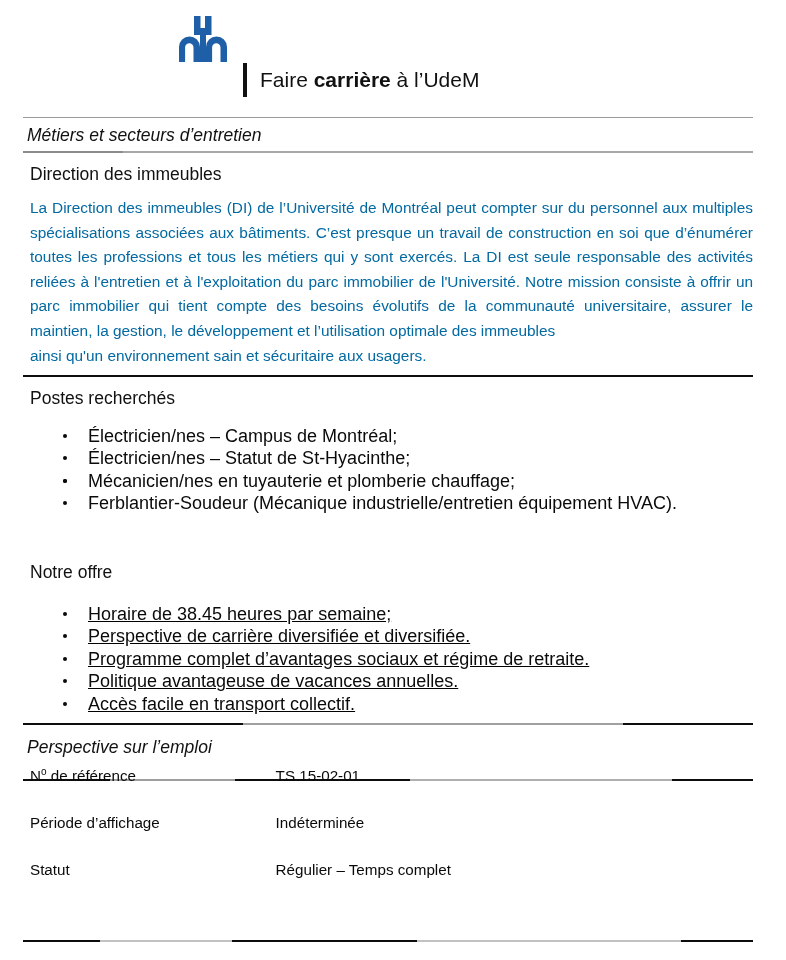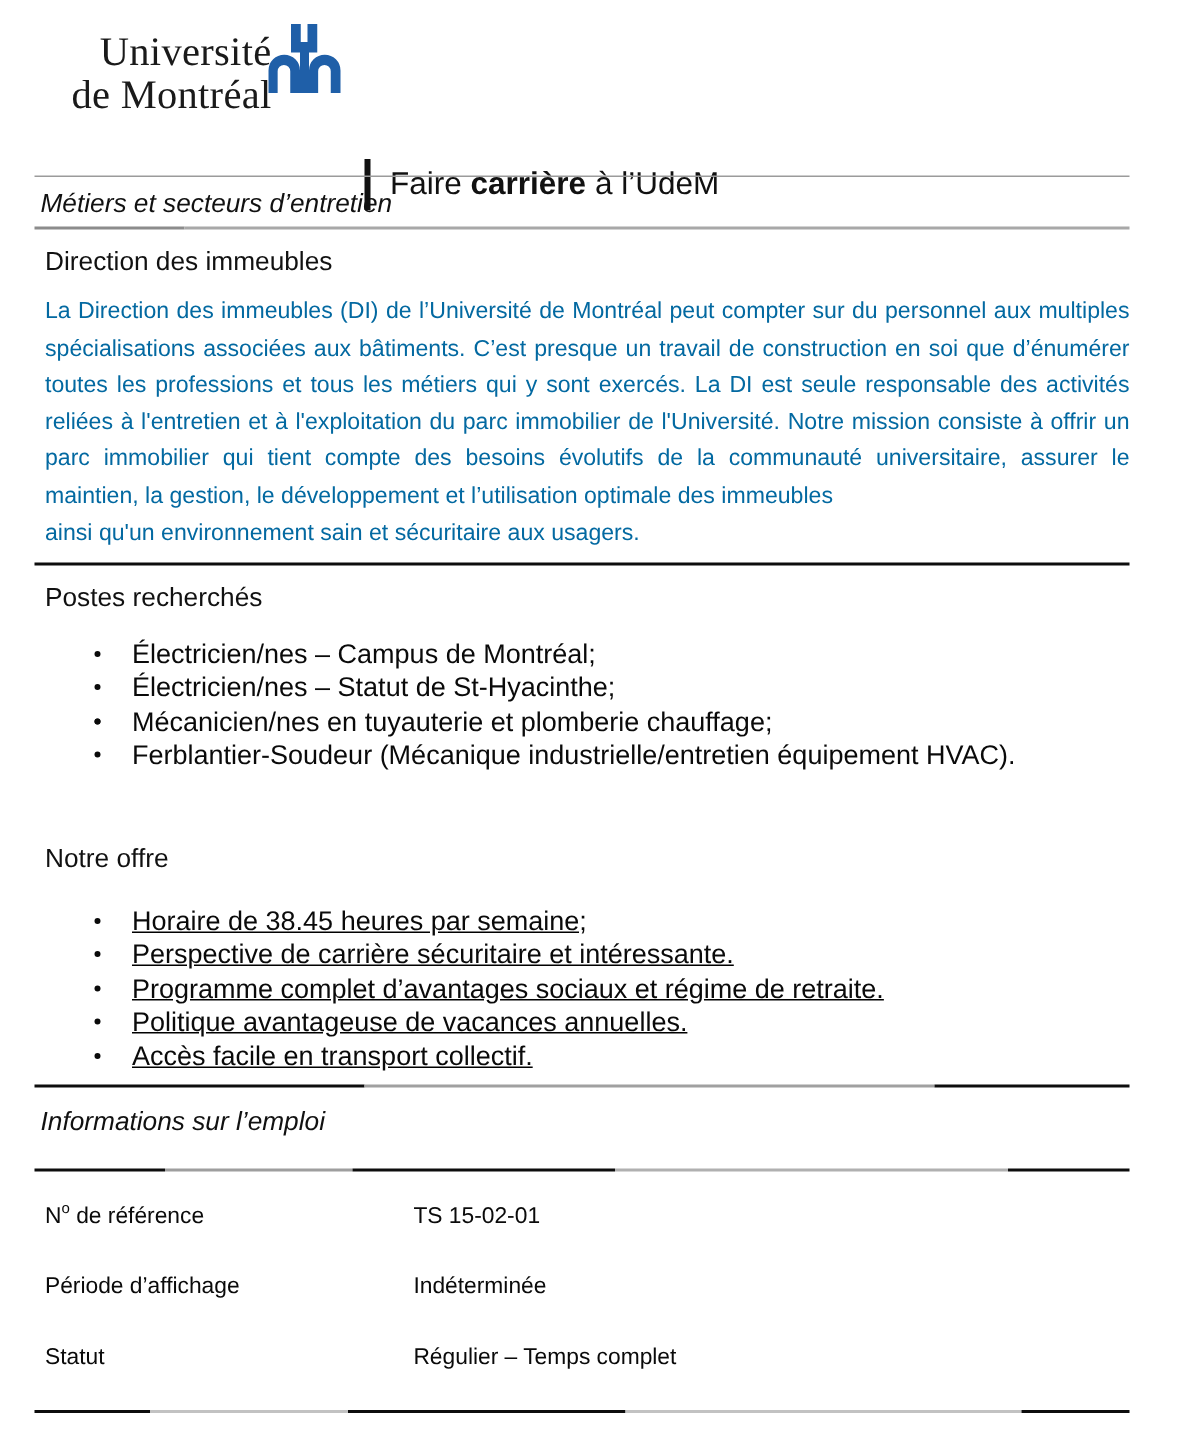--- a/index.html
+++ b/index.html
@@ -46,21 +46,20 @@
     top: 4px;
     width: 58px;
     height: 58px;
   }
   .title-wrap {
     position: absolute;
     left: 243px;
     top: 63px;
     display: flex;
     align-items: center;
-    margin-top: 43px;
   }
   .title-bar {
     width: 4px;
     height: 34px;
     background: #111111;
     margin-right: 13px;
   }
   .title-text {
     font-size: 21px;
     line-height: 24px;
@@ -157,24 +156,20 @@
   .info-table td.k { width: 240px; padding-left: 30px; }
   .info-table td.v { width: 500px; padding-left: 0; }
   sup { font-size: 0.66em; vertical-align: super; line-height: 0; }
 </style>
 </head>
 <body>
 
 <div class="header">
 
   <div class="logo-block">
-    <div class="logo-text">
-      <div>Université</div>
-      <div>de Montréal</div>
-    </div>
     <span class="logo-mark">
       <svg width="58" height="58" viewBox="0 0 58 58" aria-hidden="true">
         <g fill="#1F5FA8">
 
           <rect x="19" y="2" width="6.5" height="19"></rect>
           <rect x="30" y="2" width="6.5" height="19"></rect>
 
           <rect x="25" y="14" width="6" height="34"></rect>
 
           <path d="M4 48 V33 a10.5 10.5 0 0 1 21 0 V48 h-6.5 V33.5 a4.2 4.2 0 0 0 -8.4 0 V48 Z"></path>
@@ -228,46 +223,46 @@
   </ul>
 </div>
 
 <div class="block" style="top:562px;">
   <div class="sub-title">Notre offre</div>
 </div>
 
 <div class="block" style="top:603px;text-decoration:underline;">
   <ul class="bullets">
     <li><span class="dot"></span><span>Horaire de 38.45 heures par semaine;</span></li>
-    <li><span class="dot"></span><span>Perspective de carrière sécuritaire et intéressante.</span></li>
+    <li><span class="dot"></span><span>Perspective de carrière diversifiée et diversifiée.</span></li>
     <li><span class="dot"></span><span>Programme complet d’avantages sociaux et régime de retraite.</span></li>
     <li><span class="dot"></span><span>Politique avantageuse de vacances annuelles.</span></li>
     <li><span class="dot"></span><span>Accès facile en transport collectif.</span></li>
   </ul>
 </div>
 
 <div class="rule-mixed" style="top:723px;">
   <i style="width:220px;background:#0d0d0d;"></i>
   <i style="width:380px;background:#a0a0a0;"></i>
   <i style="width:130px;background:#0d0d0d;"></i>
 </div>
 
 <div class="block" style="top:737px;">
-  <div class="section-title">Informations sur l’emploi</div>
+  <div class="section-title">Perspective sur l’emploi</div>
 </div>
 
 <div class="rule-mixed" style="top:779px;">
   <i style="width:87px;background:#0d0d0d;"></i>
   <i style="width:125px;background:#9e9e9e;"></i>
   <i style="width:175px;background:#0d0d0d;"></i>
   <i style="width:262px;background:#b0b0b0;"></i>
   <i style="width:81px;background:#0d0d0d;"></i>
 </div>
 
-<table class="info-table" style="top:800px;">
+<table class="info-table" style="top:765px;">
   <tbody>
     <tr>
       <td class="k"><span>N</span><sup>o</sup><span> de référence</span></td>
       <td class="v">TS 15-02-01</td>
     </tr>
     <tr>
       <td class="k"><span>Période d’affichage</span><sup></sup><span></span></td>
       <td class="v">Indéterminée</td>
     </tr>
     <tr>

